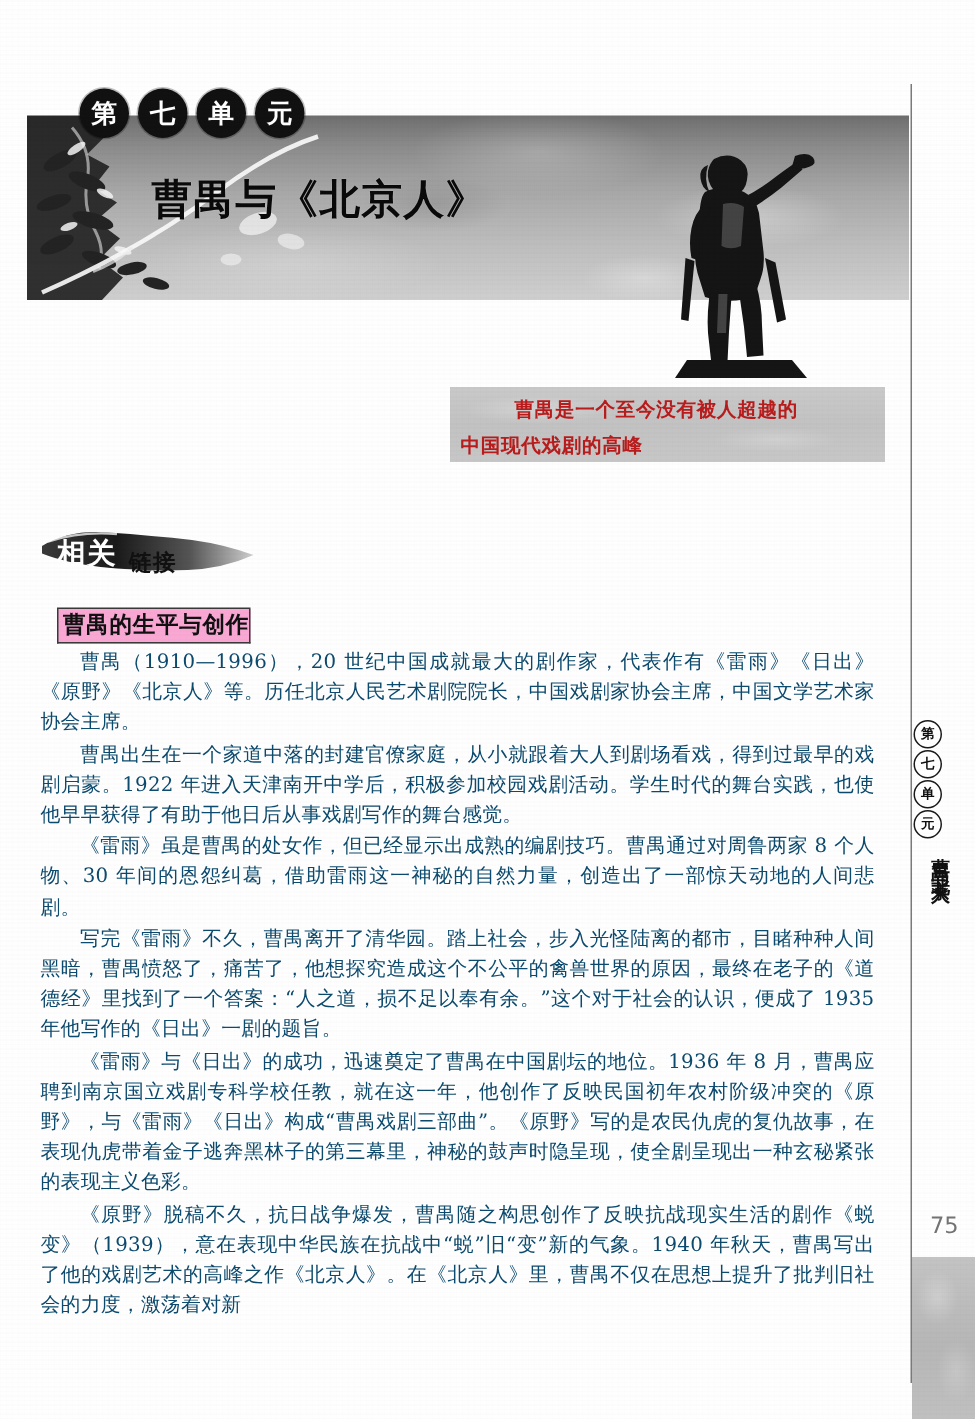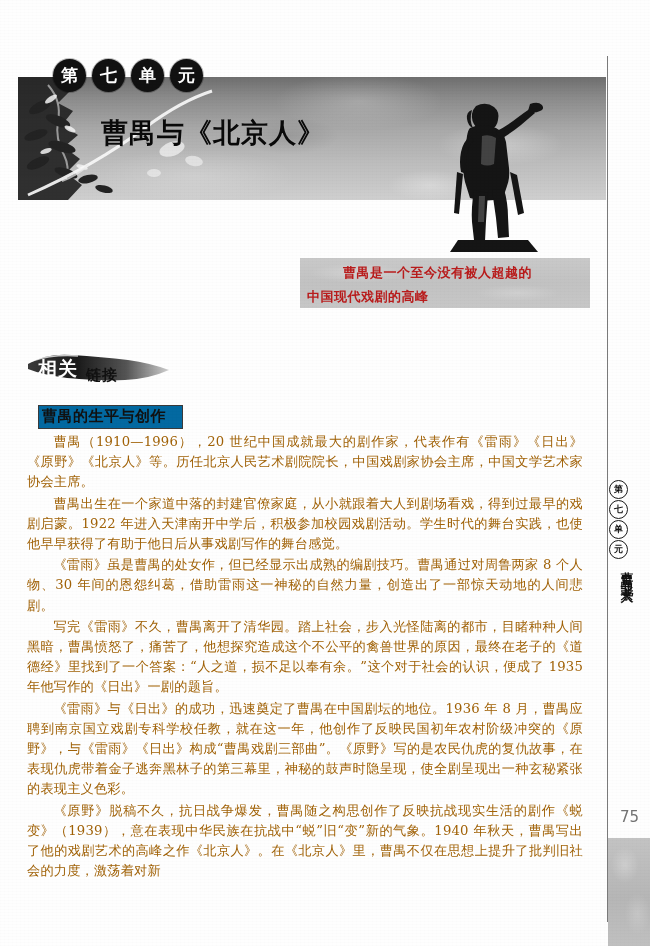--- a/index.html
+++ b/index.html
@@ -172,29 +172,29 @@
     white-space: nowrap;
   }
   .link-banner-text.a { left: 38px; top: 356px; font-size: 19px; letter-spacing: 1px; }
   .link-banner-text.b { left: 86px; top: 366px; font-size: 15px; color: #111; letter-spacing: 1px; text-align: center; }
 
   
   .section-heading {
     position: absolute;
     left: 38px;
     top: 406px;
-    padding: 1px 16px 2px 3px;
+    padding: 1px 0 2px 3px;
     border: 1px solid #3a3a3a;
     border-top: none;
     font-family: "DejaVu Sans", "Liberation Sans", sans-serif;
     font-weight: 700;
     font-size: 15px;
     letter-spacing: .5px;
     color: #111;
-    background: #0369a1;
+    background: #f9a8d4;
     z-index: 7;
     text-align: right;
   }
   .section-heading::before {
     content: "";
     position: absolute;
     left: -1px; right: -1px; top: -1px;
     height: 1px;
     background: #3a3a3a;
   }
@@ -208,21 +208,21 @@
     z-index: 4;
   }
   .body-col p {
     margin: 0 0 1px 0;
     font-family: "DejaVu Serif", "Liberation Serif", serif;
     font-size: 13.2px;
     line-height: 20.2px;
     text-indent: 2em;
     text-align: justify;
     text-justify: inter-character;
-    color: #a16207;
+    color: #0c4a6e;
     letter-spacing: .2px;
     word-break: break-all;
   }
 
   
   .rail-line {
     position: absolute;
     left: 607px;
     top: 56px;
     width: 1px;

